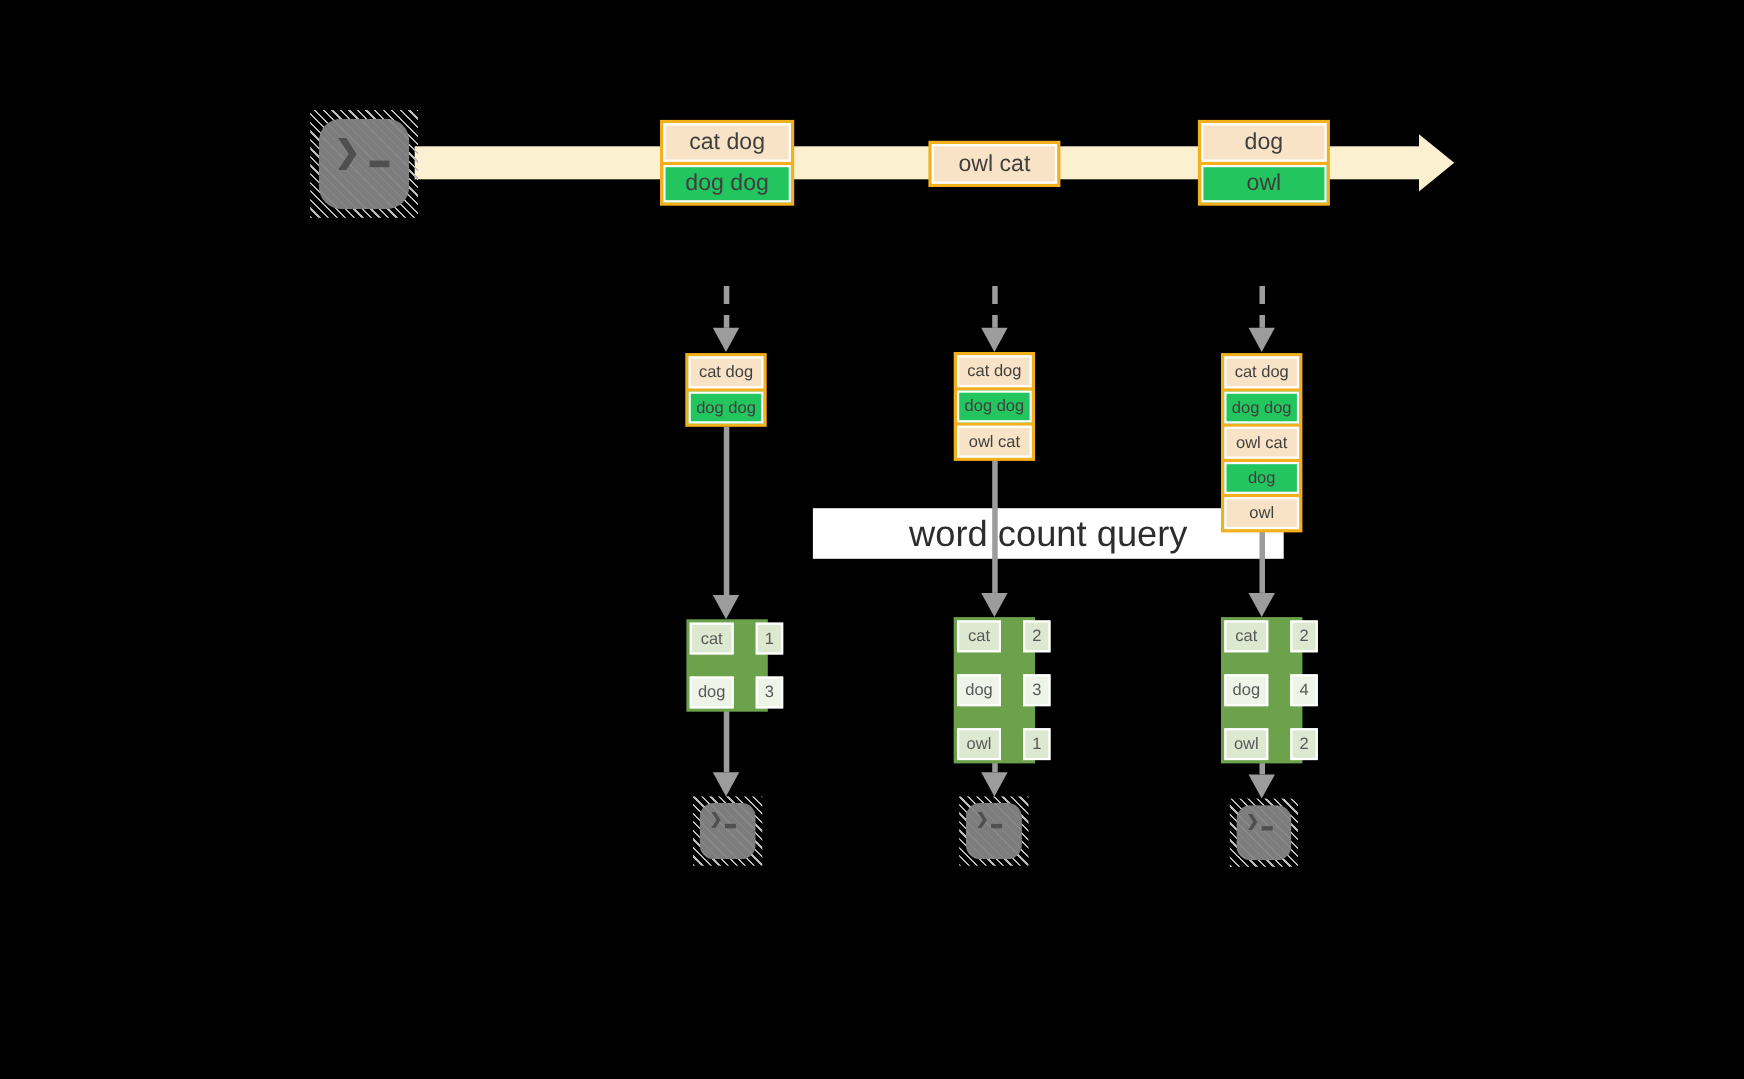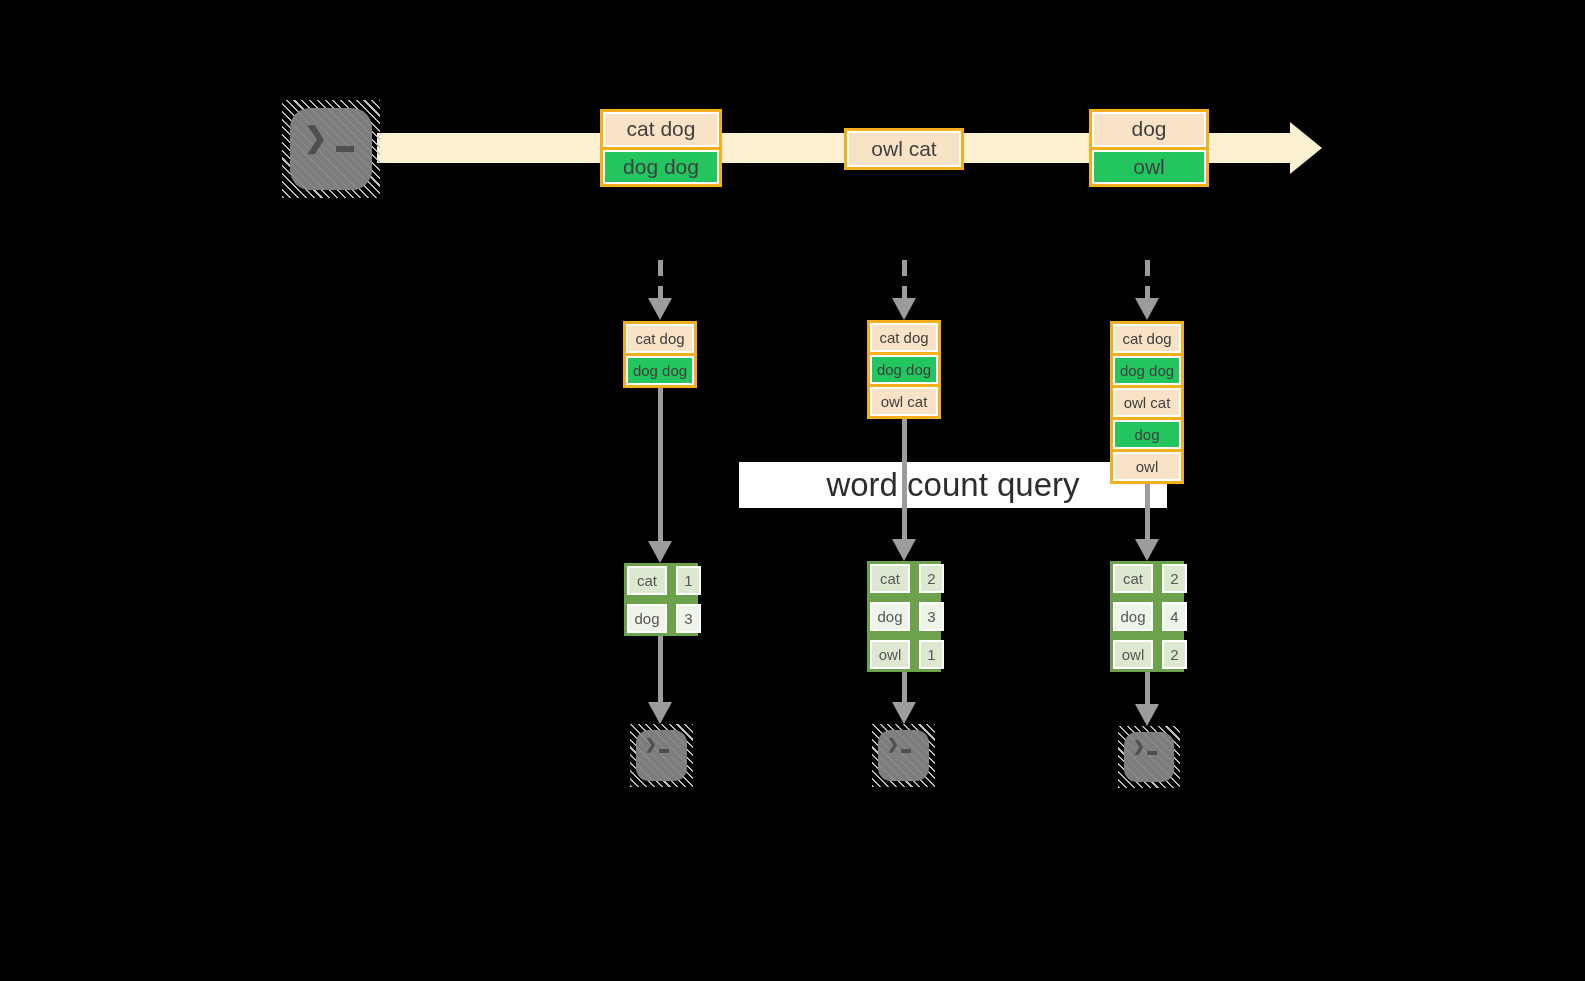--- a/index.html
+++ b/index.html
@@ -57,21 +57,21 @@
   .ma3{left:1135px;top:483px;height:78px;width:24px;}
   .ba1{left:648px;top:632px;height:92px;width:24px;}
   .ba2{left:892px;top:662px;height:62px;width:24px;}
   .ba3{left:1135px;top:664px;height:62px;width:24px;}
   
   .query-band{position:absolute;left:695px;top:462px;width:428px;height:46px;background:#ffffff;
     display:flex;align-items:center;justify-content:center;z-index:1;margin-left:44px;}
   .query-band .qlabel{font-size:33px;color:#2d2d2d;}
   
   .gtable{position:absolute;background:#6ca24c;padding:3px;display:grid;
-    grid-template-columns:40px 25px;gap:9px;box-sizing:border-box;z-index:3;}
+    grid-template-columns:40px 25px;gap:20px;box-sizing:border-box;z-index:3;}
   .gtable .gcell{height:29px;box-sizing:border-box;border:2px solid #ffffff;display:flex;
     align-items:center;justify-content:center;font-size:15px;color:#585858;}
   .gcell.dark{background:#dce8cf;}
   .gcell.light{background:#eff4e9;}
   .tab1{left:624px;top:563px;width:74px;}
   .tab2{left:867px;top:561px;width:74px;}
   .tab3{left:1110px;top:561px;width:74px;}
 </style>
 </head>
 <body>

